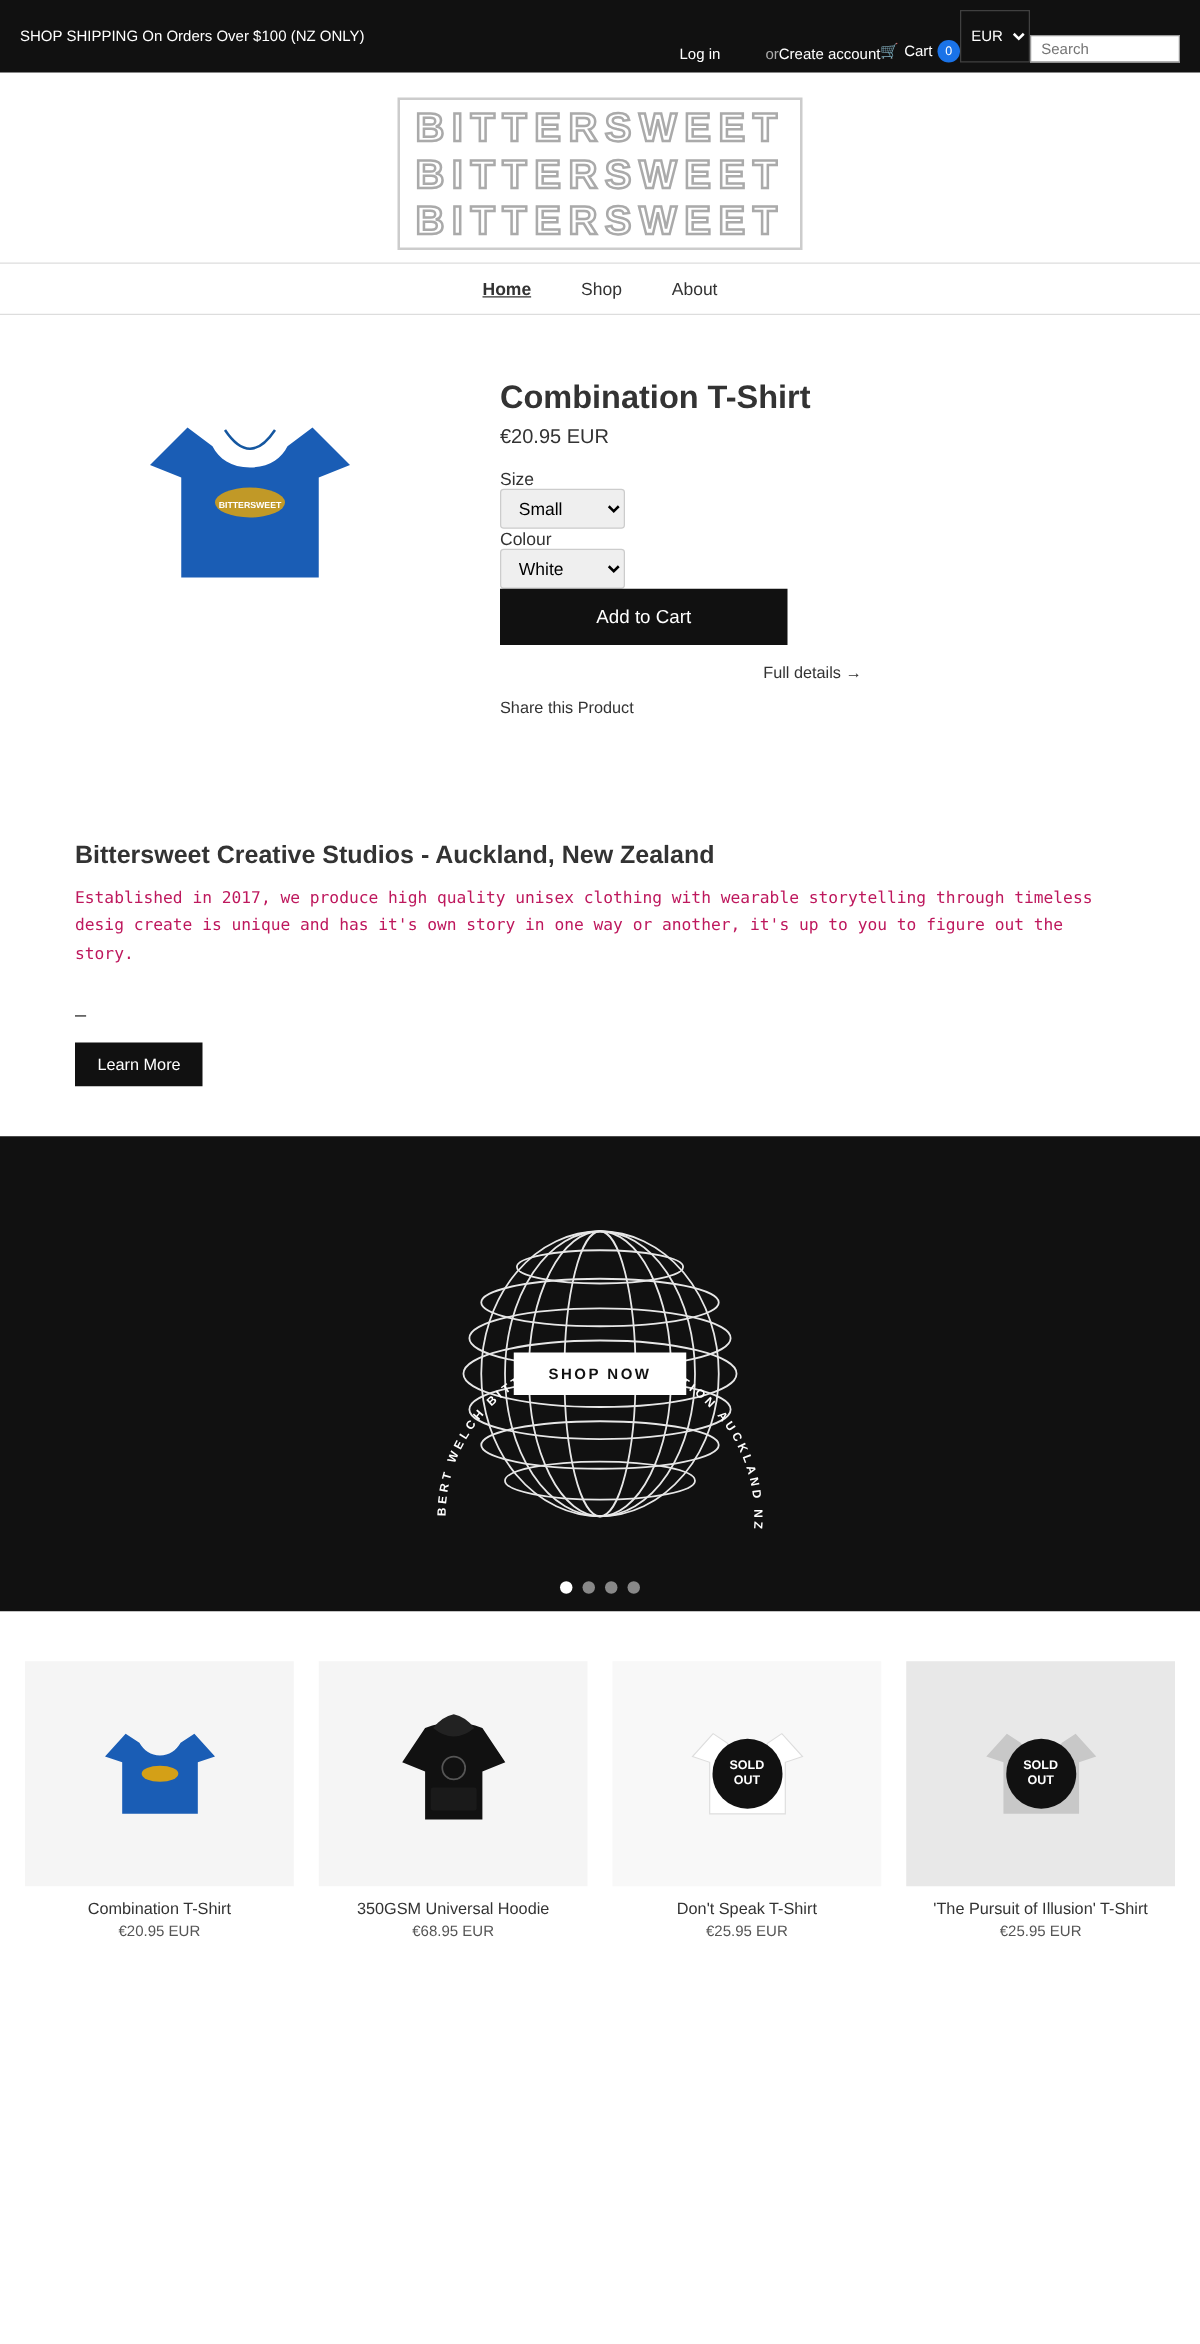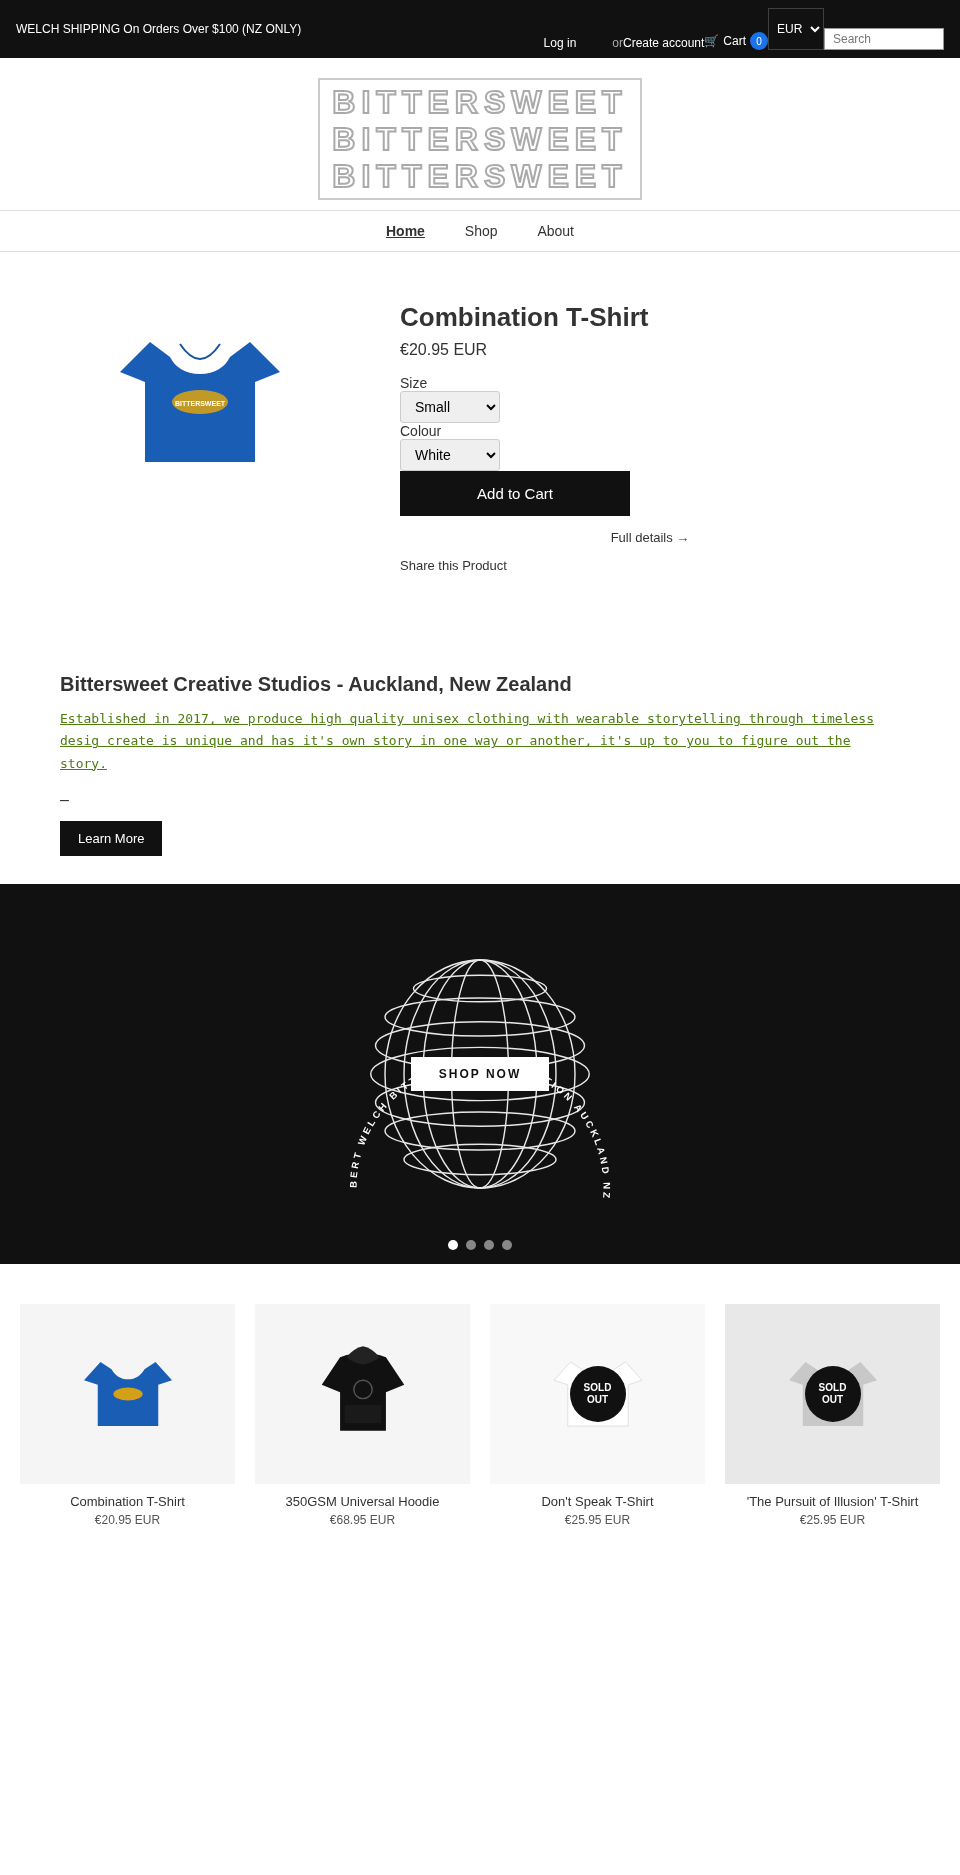--- a/index.html
+++ b/index.html
@@ -120,24 +120,24 @@
       font-size: 15px;
       cursor: pointer;
       text-align: center;
       margin-bottom: 14px;
     }
     .full-details-link { font-size: 13px; color: #333; text-decoration: none; display: block; margin-bottom: 12px; text-align: center; }
     .share-product { font-size: 13px; color: #333; font-weight: 500; }
 
     
     .about-section {
-      padding: 60px 60px 28px;
+      padding: 60px 60px 40px;
     }
     .about-title { font-size: 20px; font-weight: bold; margin-bottom: 12px; }
-    .about-text { font-size: 13px; line-height: 1.7; font-family: monospace; margin-bottom: 16px; color: #4d7c0f; text-decoration: underline; }
+    .about-text { font-size: 13px; line-height: 1.7; font-family: monospace; margin-bottom: 29px; color: #be185d; }
     .about-dash { font-size: 16px; margin-bottom: 12px; }
     .learn-more-btn {
       display: inline-block;
       background: #111;
       color: #fff;
       padding: 10px 18px;
       font-size: 13px;
       text-decoration: none;
       border: none;
       cursor: pointer;
@@ -224,21 +224,21 @@
       line-height: 1.2;
       z-index: 5;
     }
     .product-card-name { font-size: 13px; font-weight: 500; margin-bottom: 4px; }
     .product-card-price { font-size: 12px; color: #555; }
   </style>
 </head>
 <body>
 
 <div class="top-bar">
-  <span class="top-bar-left">WELCH SHIPPING On Orders Over $100 (NZ ONLY)</span>
+  <span class="top-bar-left">SHOP SHIPPING On Orders Over $100 (NZ ONLY)</span>
   <div class="top-bar-right">
     <a href="#">Log in</a>
     <span class="separator">or</span>
     <a href="#">Create account</a>
     <div class="cart-icon-wrap">
       <span>🛒</span>
       <a href="#" style="color:#fff;text-decoration:none;">Cart</a>
       <span class="cart-badge">0</span>
     </div>
     <select class="currency-select">

